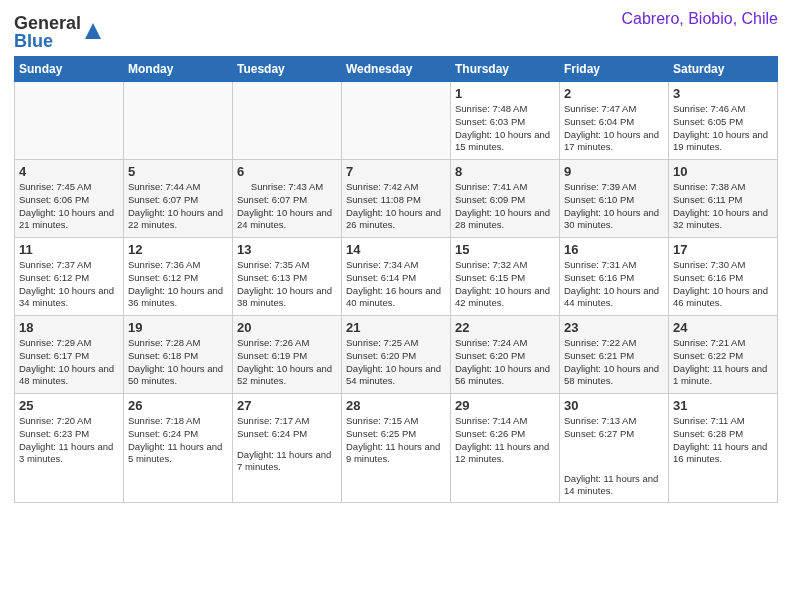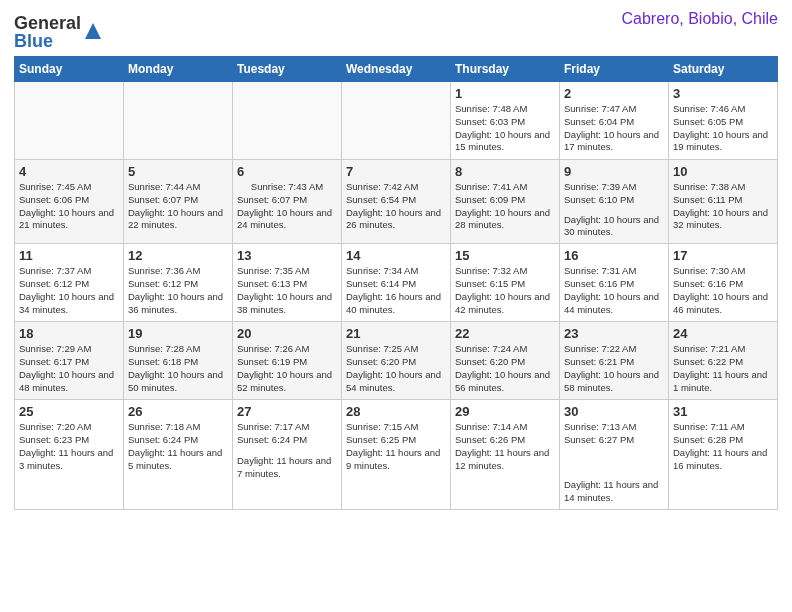--- a/index.html
+++ b/index.html
@@ -167,34 +167,34 @@
           </td>
           <td>
             <span class="day-number">6</span>
             <div style="line-height: 1.35; text-align: center;">Sunrise: 7:43 AM</div>
             <div style="line-height: 1.35;">Sunset: 6:07 PM</div>
             <div style="line-height: 1.35;">Daylight: 10 hours and 24 minutes.</div>
           </td>
           <td>
             <span class="day-number">7</span>
             <div style="line-height: 1.35;">Sunrise: 7:42 AM</div>
-            <div style="line-height: 1.35;">Sunset: 6:54 PM</div>
+            <div style="line-height: 1.35;">Sunset: 11:08 PM</div>
             <div style="line-height: 1.35;">Daylight: 10 hours and 26 minutes.</div>
           </td>
           <td>
             <span class="day-number">8</span>
             <div style="line-height: 1.35;">Sunrise: 7:41 AM</div>
             <div style="line-height: 1.35;">Sunset: 6:09 PM</div>
             <div style="line-height: 1.35;">Daylight: 10 hours and 28 minutes.</div>
           </td>
           <td>
             <span class="day-number">9</span>
             <div style="line-height: 1.35;">Sunrise: 7:39 AM</div>
             <div style="line-height: 1.35;">Sunset: 6:10 PM</div>
-            <div style="line-height: 1.35; margin-top: 7px;">Daylight: 10 hours and 30 minutes.</div>
+            <div style="line-height: 1.35;">Daylight: 10 hours and 30 minutes.</div>
           </td>
           <td>
             <span class="day-number">10</span>
             <div style="line-height: 1.35;">Sunrise: 7:38 AM</div>
             <div style="line-height: 1.35;">Sunset: 6:11 PM</div>
             <div style="line-height: 1.35;">Daylight: 10 hours and 32 minutes.</div>
           </td>
         </tr>
         <tr>
           <td>

